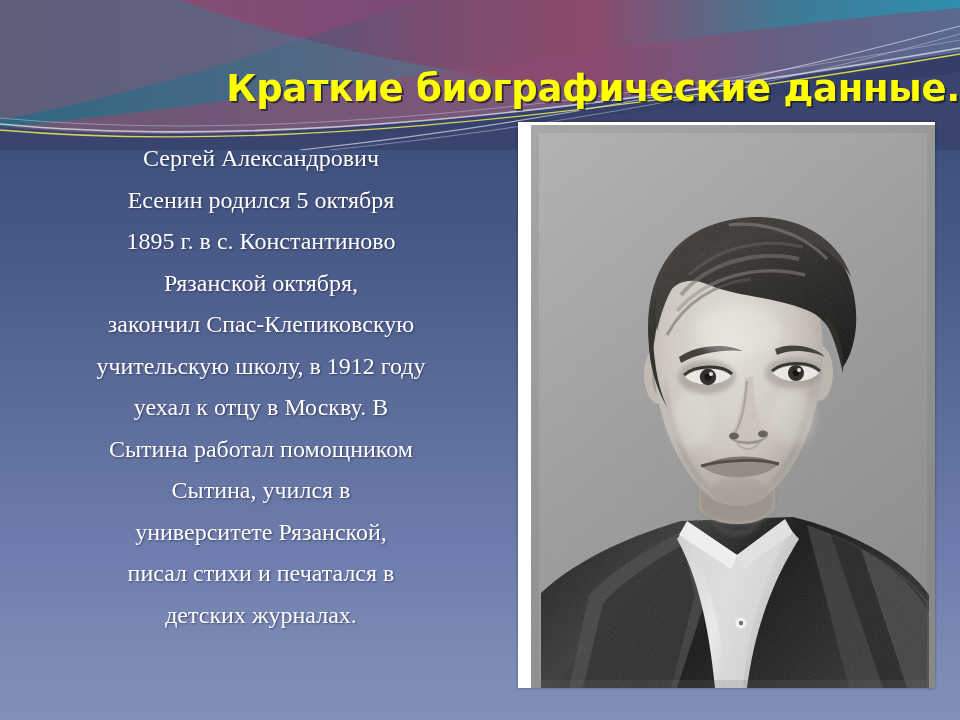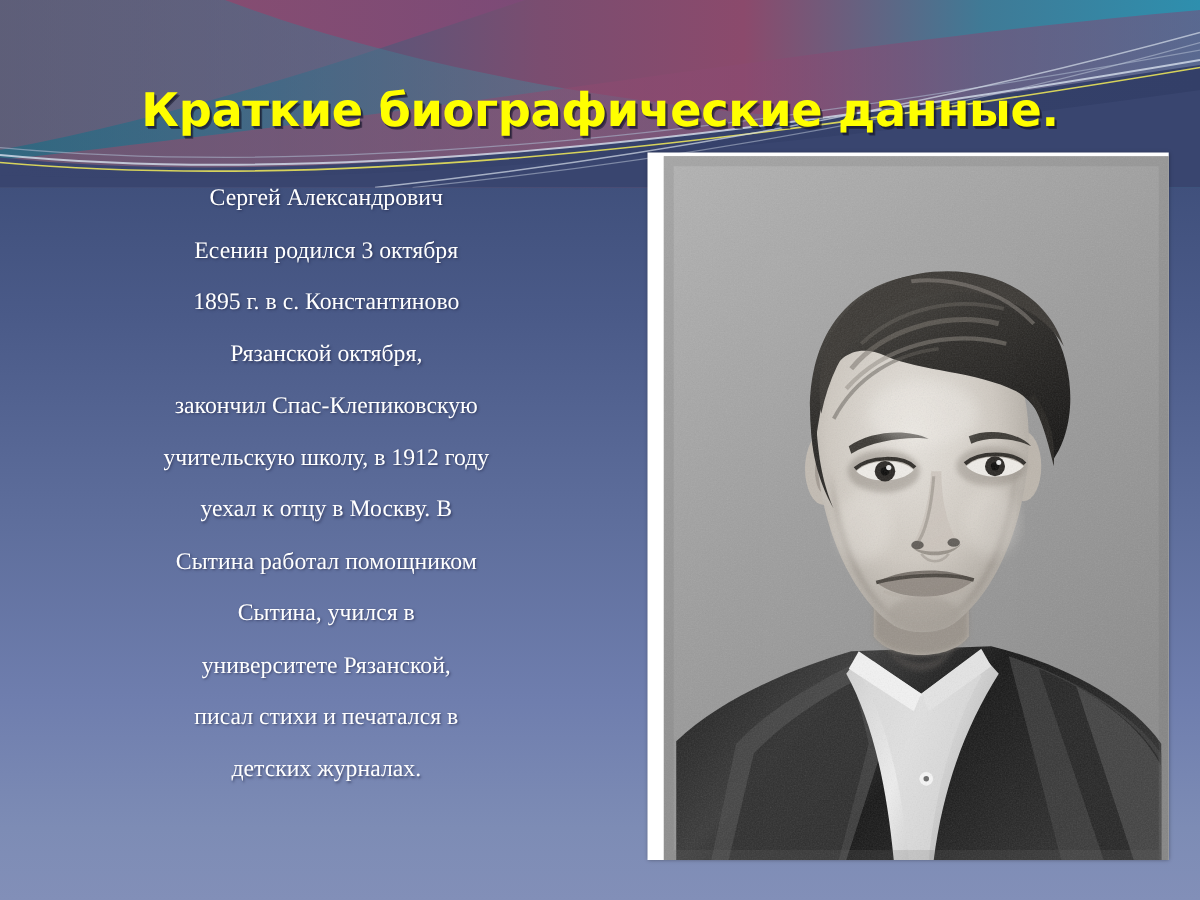--- a/index.html
+++ b/index.html
@@ -36,21 +36,21 @@
     overflow: hidden;
   }
   #deco svg { display: block; }
 
   
   #title {
     position: absolute;
     left: 0;
     top: 66px;
     width: 960px;
-    text-align: center;
+    text-align: right;
     font-family: "DejaVu Sans", "Liberation Sans", sans-serif;
     font-weight: bold;
     font-size: 37px;
     line-height: 46px;
     letter-spacing: -0.3px;
     color: #ffff00;
     text-shadow:
        2px 2px 0 rgba(20,20,40,0.55),
        1px 1px 0 rgba(20,20,40,0.45);
     white-space: nowrap;
@@ -58,21 +58,21 @@
 
   
   #bodytext {
     position: absolute;
     left: 18px;
     top: 138px;
     width: 486px;
     text-align: center;
     color: #ffffff;
     font-family: "Liberation Serif", "DejaVu Serif", serif;
-    font-size: 19px;
+    font-size: 24px;
     line-height: 41.5px;
     text-shadow: 1px 1px 2px rgba(25,30,60,0.55);
   }
   #bodytext .ln { display: block; white-space: nowrap; }
 
   
   #photo-frame {
     position: absolute;
     left: 518px;
     top: 122px;
@@ -140,21 +140,21 @@
       <path d="M0,118 C260,142 570,110 960,40" fill="none" stroke="#aab6cc" stroke-width="1" opacity="0.6"></path>
       <path d="M300,150 C520,126 740,86 960,26" fill="none" stroke="#d6dee9" stroke-width="1.2" opacity="0.7"></path>
       <path d="M330,150 C545,128 760,90 960,34" fill="none" stroke="#c3cede" stroke-width="1" opacity="0.5"></path>
     </svg>
   </div>
 
   <div id="title">Краткие биографические данные.</div>
 
   <div id="bodytext">
     <span class="ln">Сергей Александрович</span>
-    <span class="ln">Есенин родился 3 октября</span>
+    <span class="ln">Есенин родился 5 октября</span>
     <span class="ln">1895 г. в с. Константиново</span>
     <span class="ln">Рязанской октября,</span>
     <span class="ln">закончил Спас-Клепиковскую</span>
     <span class="ln">учительскую школу, в 1912 году</span>
     <span class="ln">уехал к отцу в Москву. В</span>
     <span class="ln">Сытина работал помощником</span>
     <span class="ln">Сытина, учился в</span>
     <span class="ln">университете Рязанской,</span>
     <span class="ln">писал стихи и печатался в</span>
     <span class="ln">детских журналах.</span>

